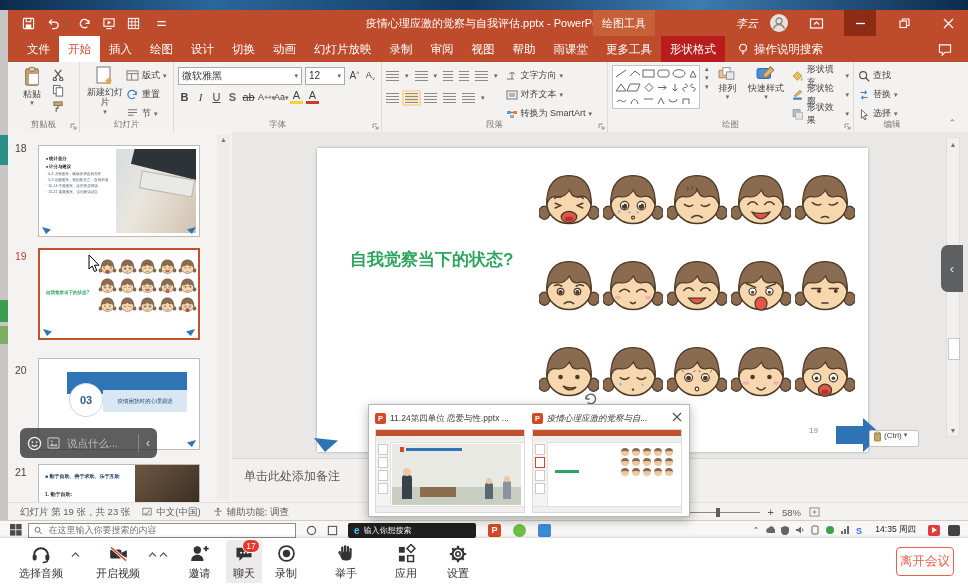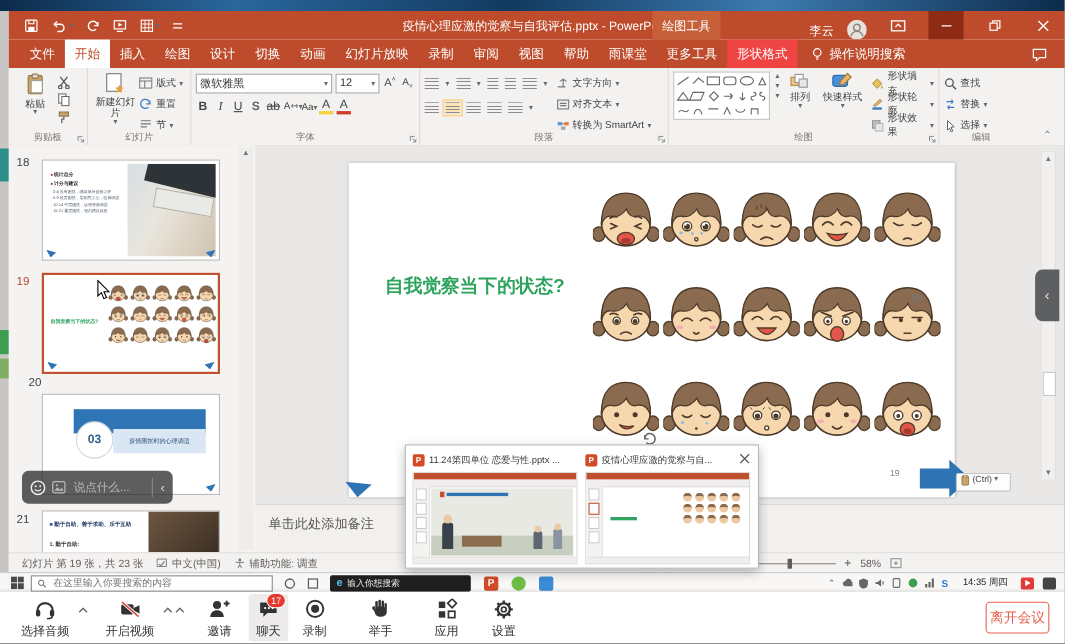--- a/index.html
+++ b/index.html
@@ -12,29 +12,29 @@
   #leftstrip{position:absolute;left:0;top:10px;width:8px;height:528px;background:#c7c6c5;}
   #leftstrip .blip{position:absolute;left:0;width:8px;}
   
   #titlebar{position:absolute;left:8px;top:10px;right:0;height:26px;background:var(--accent);
     display:flex;align-items:center;color:#fff;font-size:11px;}
   .qat{display:flex;align-items:center;gap:11px;margin-left:14px;}
   .qat .qi{display:flex;align-items:center;gap:2px;}
   #title-text{position:absolute;left:200px;width:560px;text-align:center;font-size:11px;color:#fff;}
   #drawtools{position:absolute;left:585px;top:0;height:26px;padding:0 9px;display:flex;align-items:center;
     background:#c75f38;font-size:11px;}
-  #tb-right{margin-left:auto;display:flex;align-items:flex-end;gap:12px;}
+  #tb-right{margin-left:auto;display:flex;align-items:center;gap:12px;font-style:italic;}
   .winbtn{width:32px;height:26px;display:flex;align-items:center;justify-content:center;}
   .winbtn.min{background:#8e2b14;}
   
   #tabsrow{position:absolute;left:8px;top:36px;right:0;height:26px;background:var(--accent);
     display:flex;align-items:stretch;color:#fff;font-size:11.5px;padding-left:10px;}
   .tab{display:flex;align-items:center;padding:0 9px;white-space:nowrap;}
   .tab.active{background:#fff;color:var(--accent);}
-  .tab.contextual{background:#ef4444;}
+  .tab.contextual{background:#b91c1c;}
   .tellme{display:flex;align-items:center;gap:5px;margin-left:12px;white-space:nowrap;}
   #comment-ic{margin-left:auto;margin-right:16px;display:flex;align-items:center;}
   
   #ribbon{position:absolute;left:8px;top:62px;right:0;height:70px;background:#f3f2f1;
     border-bottom:1px solid #d5d2cf;display:flex;font-size:9px;color:#444;}
   .rgroup{position:relative;border-right:1px solid #dcd9d6;padding:3px 4px 13px 4px;box-sizing:border-box;}
   .glabel{position:absolute;bottom:1px;left:0;right:0;text-align:center;font-size:8.5px;color:#7a7774;}
   .launcher{position:absolute;bottom:2px;right:2px;}
   .bigbtn{display:flex;flex-direction:column;align-items:center;justify-content:flex-start;
     width:40px;text-align:center;line-height:1.15;color:#444;}
@@ -106,21 +106,21 @@
   #statusbar{position:absolute;left:8px;top:502px;right:0;height:18px;background:#f3f2f1;
     border-top:1px solid #e1dfdd;display:flex;align-items:center;font-size:9.5px;color:#605e5c;}
   #statusbar .sseg{display:flex;align-items:center;gap:4px;margin-left:12px;white-space:nowrap;}
   #status-right{margin-left:auto;margin-right:148px;display:flex;align-items:center;gap:8px;}
   #zoomslider{width:80px;height:1px;background:#8a8886;position:relative;}
   #zoomslider .zthumb{position:absolute;left:36px;top:-4px;width:4px;height:9px;background:#605e5c;}
   
   #taskbar{position:absolute;left:0;top:520px;width:968px;height:18px;background:#f8f7f6;
     border-top:1px solid #d0cecc;display:flex;align-items:center;font-size:9px;color:#333;}
   .tsearchbox{display:flex;align-items:center;gap:4px;background:#fff;border:1px solid #8f8d8b;
-    height:15px;width:220px;margin-left:6px;padding:0 5px;box-sizing:border-box;}
+    height:15px;width:268px;margin-left:6px;padding:0 5px;box-sizing:border-box;}
   .tsearch{border:0;outline:0;font-size:9px;width:100%;background:transparent;color:#333;
     font-family:"Liberation Sans","DejaVu Sans",sans-serif;}
   .edgebox{display:flex;align-items:center;gap:4px;background:#1f1f1f;color:#eee;height:15px;
     padding:0 6px;margin-left:10px;width:128px;box-sizing:border-box;border-radius:2px;}
   .appic{width:13px;height:13px;border-radius:2px;margin-left:12px;display:flex;align-items:center;
     justify-content:center;color:#fff;font-size:9px;font-weight:bold;}
   #tray{margin-left:auto;display:flex;align-items:center;gap:6px;margin-right:8px;color:#555;}
   #clock{font-size:8.5px;color:#222;white-space:nowrap;margin:0 4px;}
   
   #meetingbar{position:absolute;left:0;top:538px;width:968px;height:47px;background:#fff;
@@ -790,21 +790,21 @@
               <circle cx="64" cy="62" r="3" fill="#4d3a28"></circle>
               <ellipse cx="50" cy="82" rx="11" ry="10" fill="#e25549" stroke="#4d3a28" stroke-width="2"></ellipse>
               <ellipse cx="50" cy="85" rx="6" ry="4.5" fill="#a83a31"></ellipse>
             </svg>
           </div>
         </div>
       <div class="tcorn l"></div>
         <div class="tcorn r"></div>
     </div>
 
-    <span class="tnum" style="top:210px;margin-left:11px;">20</span>
+    <span class="tnum" style="top:232px;">20</span>
     <div class="thumb" style="top:226px;">
       <div class="t20banner"></div>
       <div class="t20circle">03</div>
       <div class="t20box">疫情困扰时的心理调适</div>
       <div class="tcorn r"></div>
     </div>
 
     <span class="tnum" style="top:334px;">21</span>
     <div class="thumb" style="top:332px;">
       <div class="t21head">勤于自助、善于求助、乐于互助</div>
@@ -1355,21 +1355,21 @@
           <div class="st1"></div>
             <div class="sh1"></div>
           <div class="st2"></div>
             <div class="sh2"></div>
         </div>
       </div>
     </div>
     <div class="pcard">
       <div class="pheader">
         <span class="ppticon">P</span>
-        <span class="ptitle" style="max-width:112px;">疫情心理应激的觉察与自...</span>
+        <span class="ptitle" style="max-width:112px;font-style:italic;">疫情心理应激的觉察与自...</span>
         <span class="pclose">
             <svg width="10" height="10" viewBox="0 0 10 10">
               <path d="M1 1l8 8M9 1 1 9" stroke="#555" stroke-width="1.2"></path>
             </svg>
           </span>
       </div>
       <div class="ppreview">
         <div class="pv-title"></div>
           <div class="pv-ribbon"></div>
         <div class="pv-thumbs">

